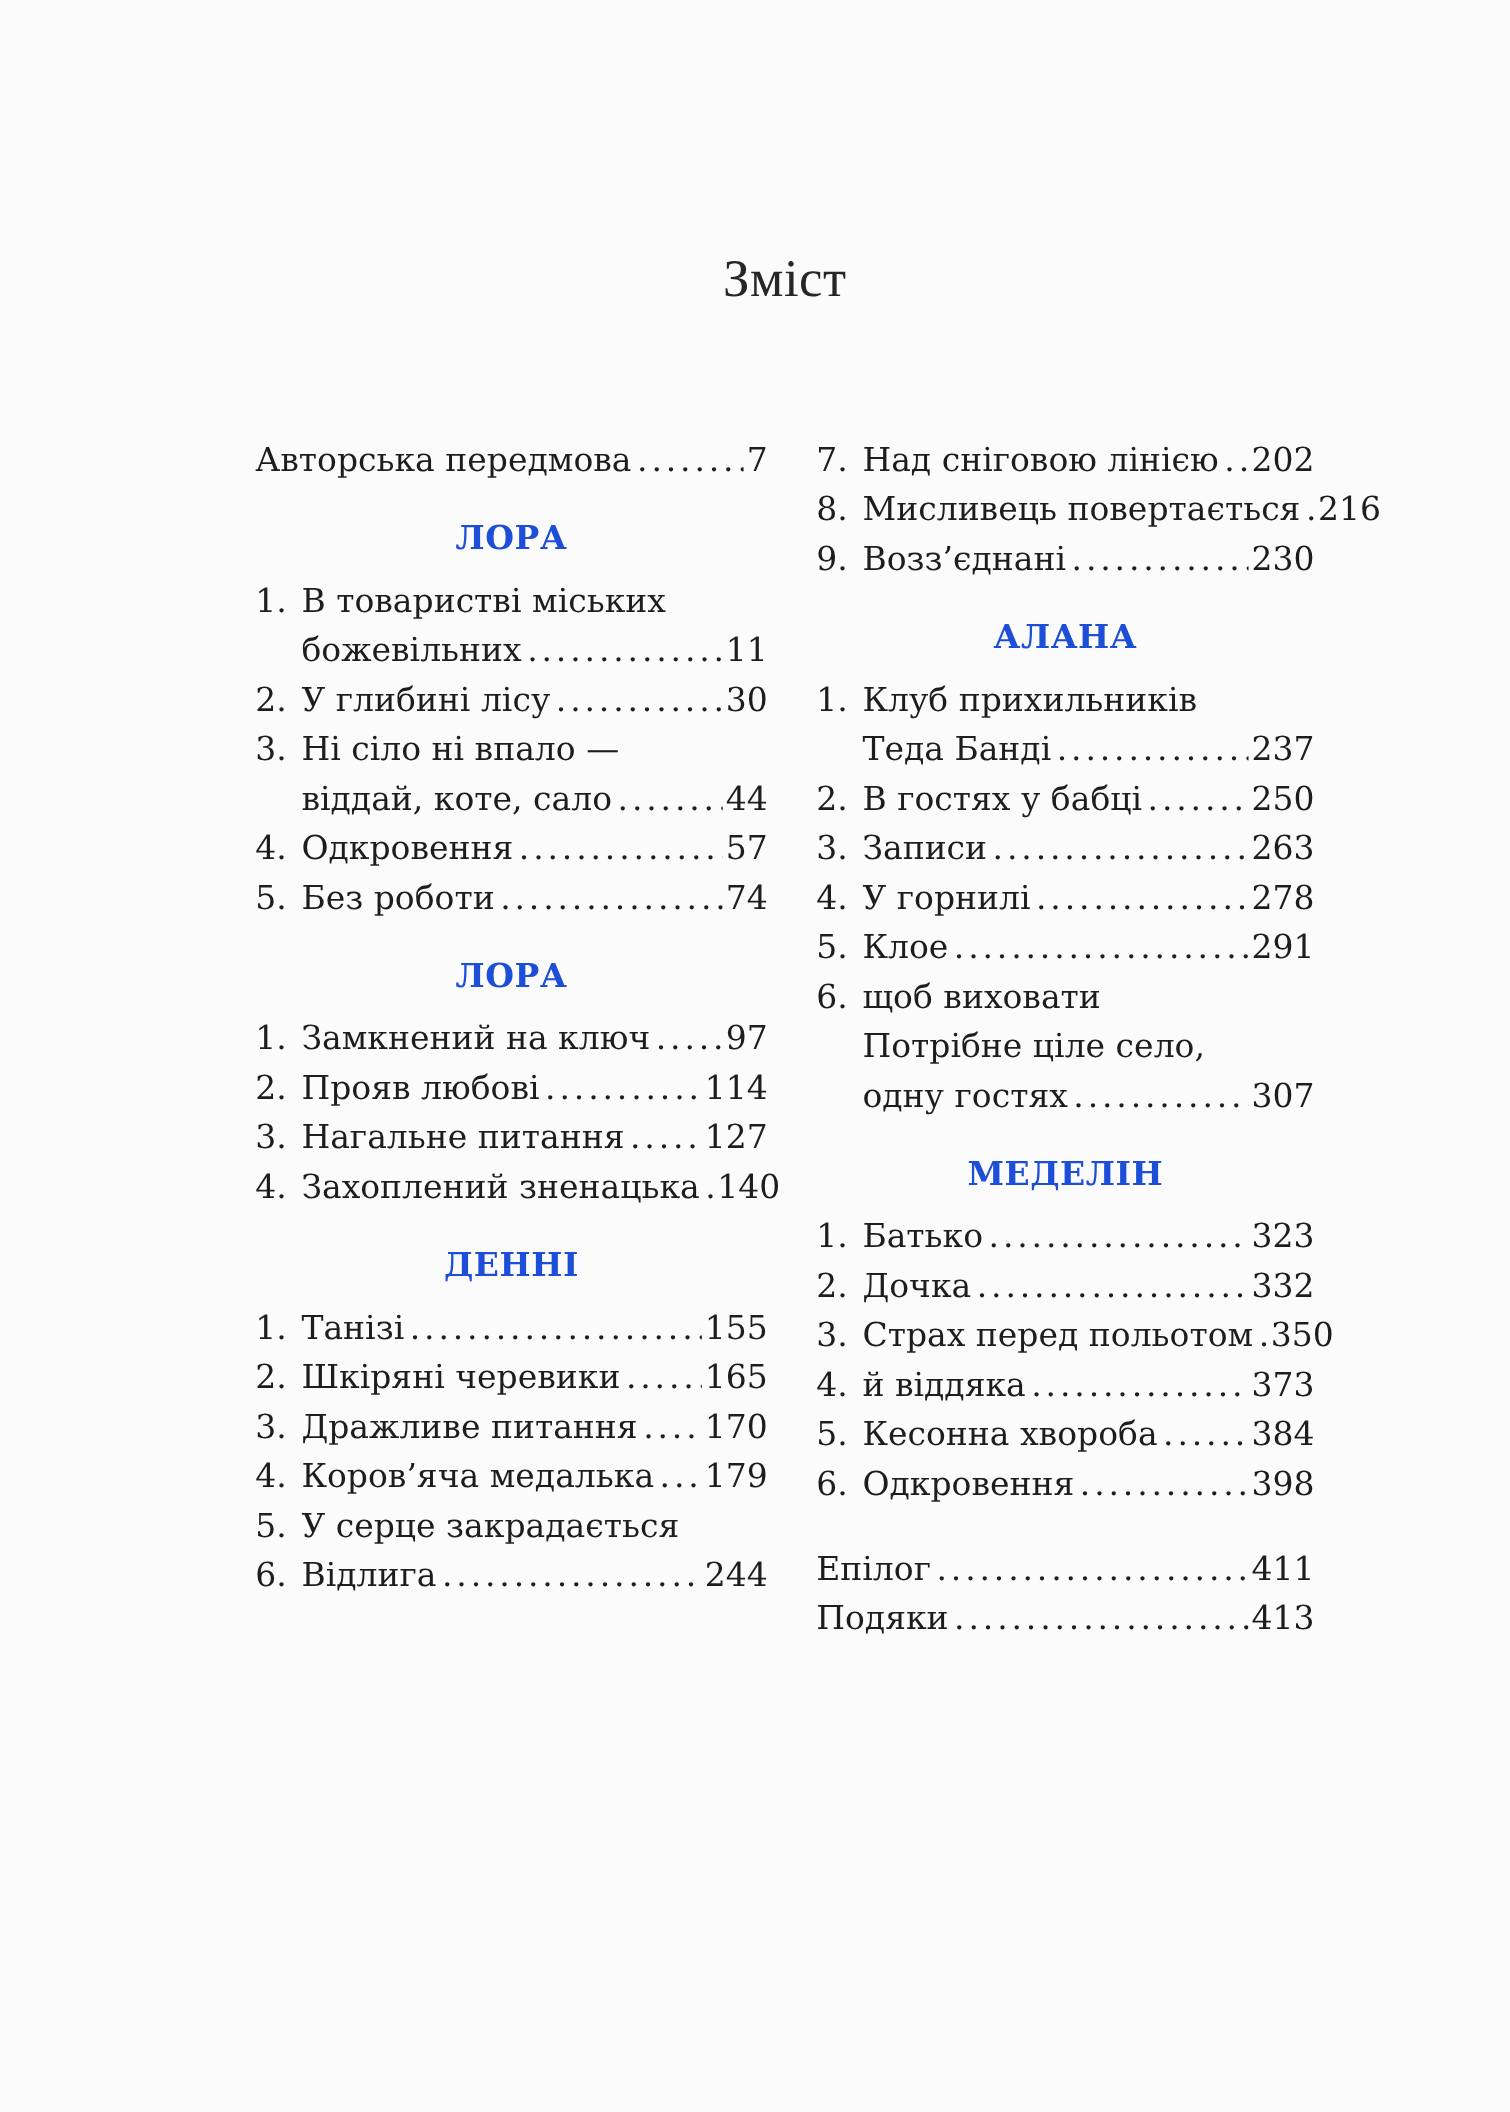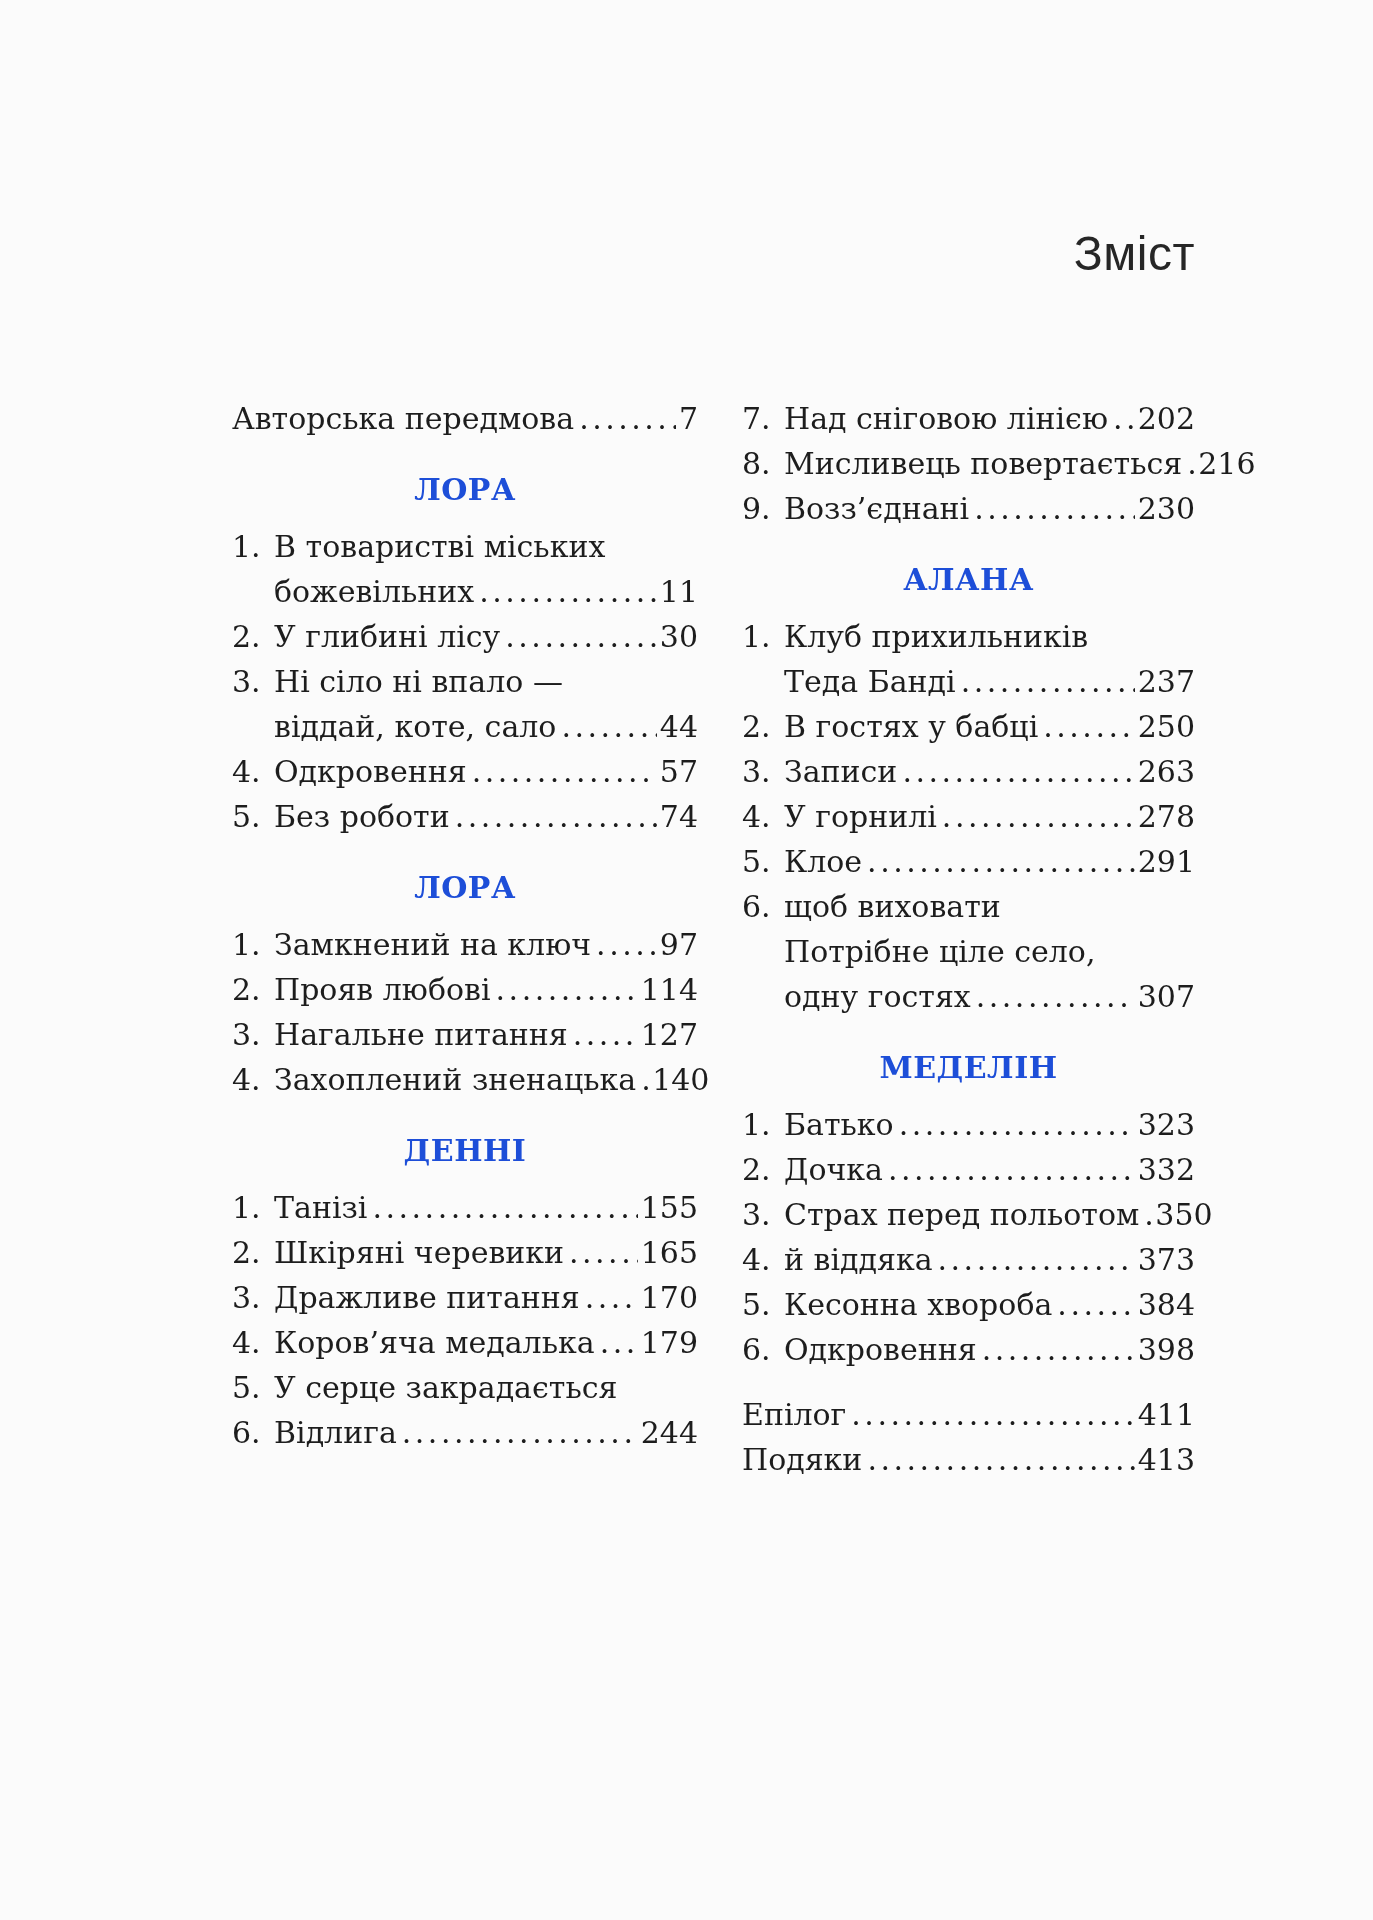--- a/index.html
+++ b/index.html
@@ -10,22 +10,22 @@
     color: #1d1d1d;
     font-family: "DejaVu Serif", "Liberation Serif", serif;
     overflow: hidden;
   }
   .page {
     width: 963px;
     margin-left: 232px;
     padding-top: 224px;
   }
   .page-title {
-    text-align: right;
-    font-family: Liberation Sans, sans-serif;
+    text-align: center;
+    font-family: Liberation Serif, serif;
     font-size: 48px;
     font-weight: 400;
     line-height: 60px;
     color: #262626;
     letter-spacing: 0.5px;
   }
   .columns {
     display: flex;
     margin-top: 112px;
     font-size: 30px;
@@ -36,21 +36,21 @@
   .col-right { width: 453px; }
   .sec-heading {
     text-align: center;
     font-weight: bold;
     letter-spacing: 0.5px;
     margin: 26px 0 12px 0;
     color: #1d4ed8;
   }
   .entry { position: relative; }
   .entry.numbered { padding-left: 42px; }
-  .entry.gap-before { margin-top: 20px; }
+  .entry.gap-before { margin-top: 32px; }
   .num { position: absolute; left: 0; top: 0; }
   .line { white-space: nowrap; }
   .line.last { display: flex; align-items: baseline; }
   .txt { flex: none; white-space: nowrap; }
   .leader {
     flex: 1 1 auto;
     min-width: 8px;
     overflow: hidden;
     white-space: nowrap;
     margin: 0 3px 0 5px;

